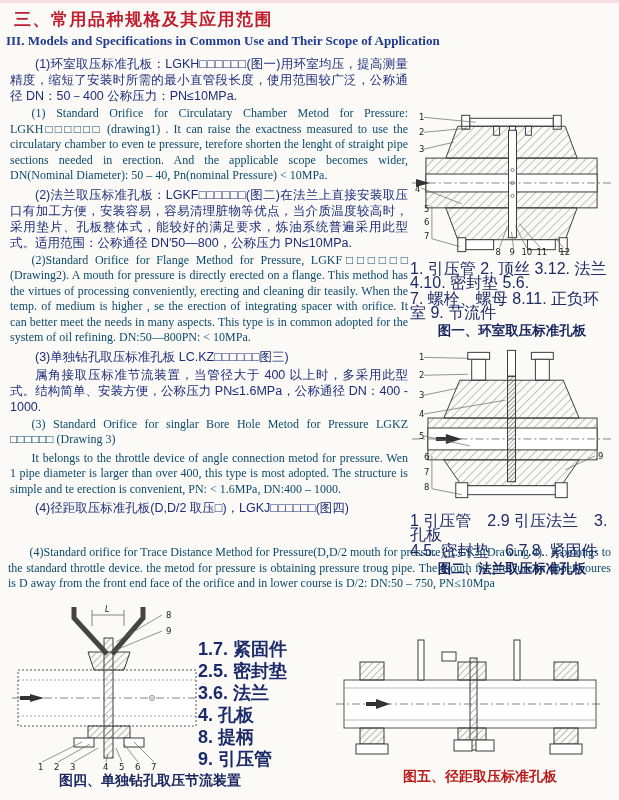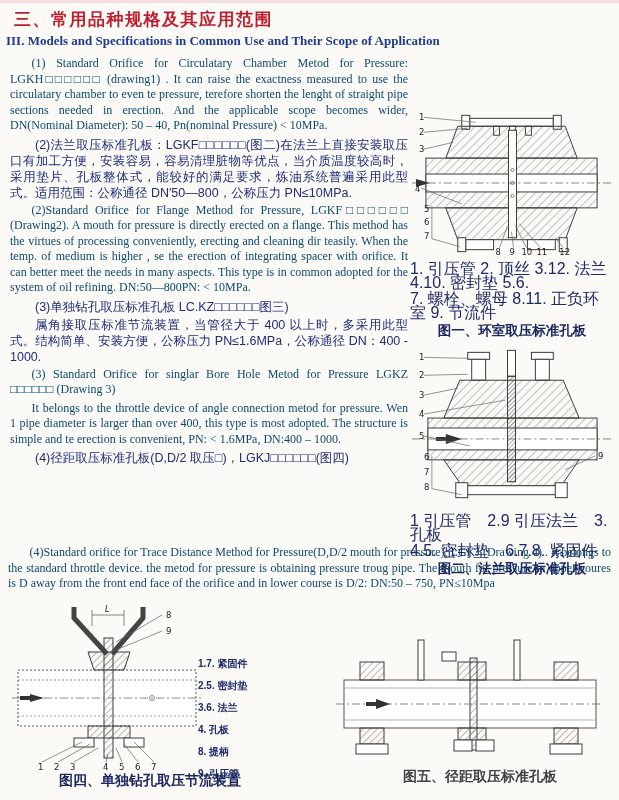--- a/index.html
+++ b/index.html
@@ -15,44 +15,45 @@
       margin:0 0 2px 0;font-family:"Liberation Sans",sans-serif;}
   .en{color:#0c4a6e;font-size:12px;line-height:15.5px;text-indent:1.8em;text-align:justify;
       margin:0 0 3px 0;font-family:"Liberation Serif",serif;}
   .fullwidth{position:absolute;left:8px;top:545px;width:603px;}
   .figure-col{position:absolute;left:410px;top:106px;width:204px;}
   .fig-block{margin-bottom:8px;}
   .legend{font-size:16px;line-height:14px;color:#1e2a66;font-weight:normal;margin-top:2px;}
   .fig-caption{font-size:13.5px;font-weight:bold;color:#18255e;text-align:center;margin-top:2px;}
   .bottom-row{position:absolute;left:0;top:596px;width:619px;height:204px;}
   .fig4-svg{position:absolute;left:12px;top:6px;}
-  .fig4-parts{position:absolute;left:198px;top:42px;font-size:10px;font-weight:bold;
-              color:#1b2a6a;line-height:22px;margin-top:15px;}
+  .fig4-parts{position:absolute;left:198px;top:42px;font-size:18px;font-weight:bold;
+              color:#1b2a6a;line-height:22px;}
   .fig4-caption{position:absolute;left:40px;top:176px;width:220px;font-size:14px;font-weight:bold;
                 color:#18255e;text-align:center;}
   .fig5-svg{position:absolute;left:336px;top:32px;}
   .fig5-caption{position:absolute;left:380px;top:172px;width:200px;font-size:14px;font-weight:bold;
-                color:#404040;text-align:center;}
+                color:#b91c1c;text-align:center;}
   svg text{font-family:"DejaVu Sans",sans-serif;font-size:8.5px;fill:#222;}
   svg .dim{font-style:italic;font-size:8px;}
   .thin{stroke:#555;stroke-width:.7;fill:none;}
   .wht{fill:#ffffff;stroke:#3c3c3c;stroke-width:1;}
   .dk{fill:#333;}
   .cl{stroke:#666;stroke-width:.7;}
 </style>
 </head>
 <body>
 
 <div class="page">
   <div class="top-strip"></div>
 
   <div class="title">三、常用品种规格及其应用范围</div>
   <div class="subtitle">III. Models and Specifications in Common Use and Their Scope of Application</div>
 
   <div class="text-col">
+    <p class="zh">(1)环室取压标准孔板：LGKH□□□□□□(图一)用环室均压，提高测量精度，缩短了安装时所需的最小直管段长度，使用范围较广泛，公称通径 DN：50－400 公称压力：PN≤10MPa.</p>
     <p class="en">(1) Standard Orifice for Circulatary Chamber Metod for Pressure: LGKH□□□□□□ (drawing1) . It can raise the exactness measured to use the circulatary chamber to even te pressure, terefore shorten the lenght of straight pipe sections needed in erection. And the applicable scope becomes wider, DN(Nominal Diameter): 50 – 40, Pn(nominal Pressure) &lt; 10MPa.</p>
     <p class="zh">(2)法兰取压标准孔板：LGKF□□□□□□(图二)在法兰上直接安装取压口有加工方便，安装容易，容易清理脏物等优点，当介质温度较高时，采用垫片、孔板整体式，能较好的满足要求，炼油系统普遍采用此型式。适用范围：公称通径 DN′50—800，公称压力 PN≤10MPa.</p>
     <p class="en">(2)Standard Orifice for Flange Method for Pressure, LGKF□□□□□□ (Drawing2). A mouth for pressure is directly erected on a flange. This method has the virtues of processing conveniently, erecting and cleaning dir teasily. When the temp. of medium is higher , se the erection of integrating spacer with orifice. It can better meet the needs in many aspects. This type is in common adopted for the system of oil refining. DN:50—800PN: &lt; 10MPa.</p>
     <p class="zh">(3)单独钻孔取压标准孔板 LC.KZ□□□□□□图三)</p>
     <p class="zh">属角接取压标准节流装置，当管径大于 400 以上时，多采用此型式。结构简单、安装方便，公称压力 PN≤1.6MPa，公称通径 DN：400 - 1000.</p>
     <p class="en">(3) Standard Orifice for singlar Bore Hole Metod for Pressure LGKZ □□□□□□ (Drawing 3)</p>
     <p class="en">It belongs to the throttle device of angle connection metod for pressure. Wen 1 pipe diameter is larger than over 400, this type is most adopted. The structure is simple and te erection is convenient, PN: &lt; 1.6MPa, DN:400 – 1000.</p>
     <p class="zh">(4)径距取压标准孔板(D,D/2 取压□)，LGKJ□□□□□□(图四)</p>
   </div>
 

